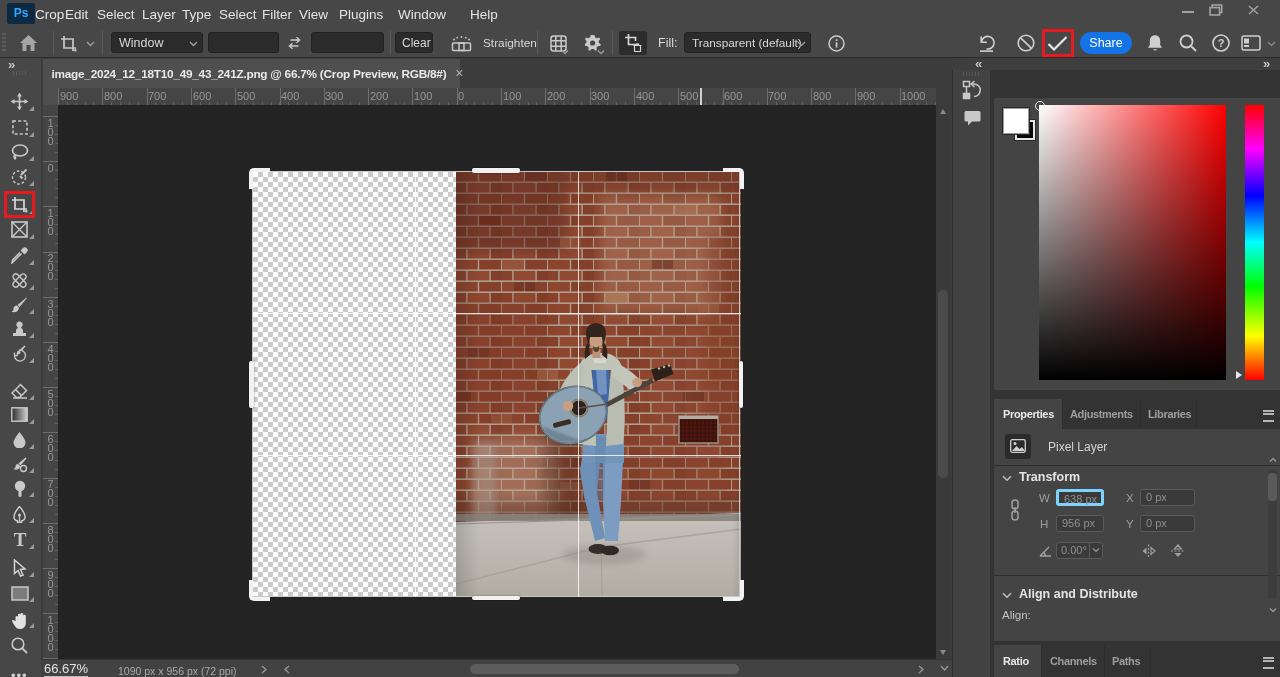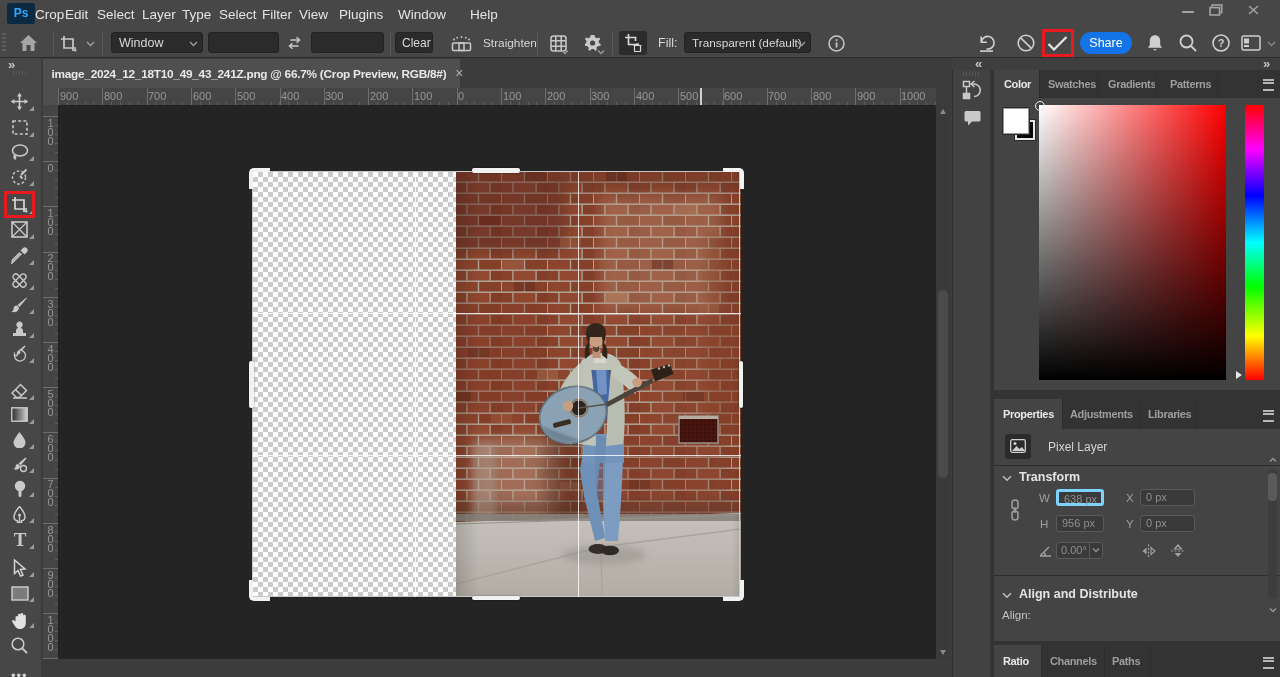--- a/index.html
+++ b/index.html
@@ -546,20 +546,37 @@
       <div class="handle" style="left:414px;top:63px;width:47.5px;height:4.5px;"></div>
       <div class="handle" style="left:414px;top:490.5px;width:47.5px;height:4.5px;"></div>
       <div class="handle" style="left:191px;top:255.5px;width:4.5px;height:47.5px;"></div>
       <div class="handle" style="left:680.5px;top:255.5px;width:4.5px;height:47.5px;"></div>
     </div>
     <div id="vscroll">
       <div class="abs" style="left:4px;top:4px;width:0;height:0;border-left:3.5px solid transparent;border-right:3.5px solid transparent;border-bottom:5px solid #8a8a8a;"></div>
       <div class="abs" style="left:2px;top:185px;width:10px;height:188px;background:#4b4b4b;border-radius:5px;"></div>
       <div class="abs" style="left:4px;top:545px;width:0;height:0;border-left:3.5px solid transparent;border-right:3.5px solid transparent;border-top:5px solid #8a8a8a;"></div>
     </div>
+    <div id="statusbar">
+      <div class="abs" style="left:3px;top:2px;font-size:13px;color:#e2e2e2;border-bottom:1px solid #bdbdbd;line-height:14px;">66.67%</div>
+      <div class="abs" style="left:77px;top:4.5px;font-size:10.5px;color:#ababab;">1090 px x 956 px (72 ppi)</div>
+      <svg class="abs" style="left:220px;top:5px;" width="6" height="9" viewBox="0 0 6 9">
+          <path d="M1 1 L5 4.5 L1 8" fill="none" stroke="#9a9a9a" stroke-width="1.3"></path>
+        </svg>
+      <svg class="abs" style="left:243px;top:5px;" width="6" height="9" viewBox="0 0 6 9">
+          <path d="M5 1 L1 4.5 L5 8" fill="none" stroke="#9a9a9a" stroke-width="1.3"></path>
+        </svg>
+      <div class="abs" style="left:429px;top:4px;width:269px;height:10px;background:#5d5d5d;border-radius:5px;"></div>
+      <svg class="abs" style="left:877px;top:5px;" width="6" height="9" viewBox="0 0 6 9">
+          <path d="M1 1 L5 4.5 L1 8" fill="none" stroke="#9a9a9a" stroke-width="1.3"></path>
+        </svg>
+      <svg class="abs" style="left:899px;top:5px;" width="9" height="6" viewBox="0 0 9 6">
+          <path d="M1 1 L4.5 5 L8 1" fill="none" stroke="#9a9a9a" stroke-width="1.3"></path>
+        </svg>
+    </div>
   </div>
 
   <div class="abs" style="left:952px;top:58px;width:328px;height:12px;background:#3e3e3e;z-index:3;"></div>
   <div class="abs" style="left:975px;top:57px;color:#c5c5c5;font-size:13px;font-weight:bold;line-height:13px;z-index:4;">«</div>
   <div class="abs" style="left:1263px;top:57px;color:#c5c5c5;font-size:13px;font-weight:bold;line-height:13px;z-index:4;">»</div>
   <div id="iconstrip">
     <div class="abs" style="left:10px;top:14px;width:18px;height:4px;background:repeating-linear-gradient(to right,#585858 0 1px,transparent 1px 3px);"></div>
 
     <svg class="abs" style="left:9px;top:22px;" width="21" height="20" viewBox="0 0 21 20">
       <g fill="none" stroke="#c9c9c9" stroke-width="1.5">
@@ -570,31 +587,20 @@
         <path d="M12.5 1 L9 4 L12.5 7" stroke-width="1.4"></path>
       </g>
     </svg>
 
     <svg class="abs" style="left:11px;top:52px;" width="17" height="16" viewBox="0 0 17 16">
       <path d="M2 1 L15 1 A1.5 1.5 0 0 1 16.5 2.5 L16.5 10 A1.5 1.5 0 0 1 15 11.5 L8 11.5 L4 15.5 L4 11.5 L2 11.5 A1.5 1.5 0 0 1 0.5 10 L0.5 2.5 A1.5 1.5 0 0 1 2 1 Z" fill="#c9c9c9"></path>
     </svg>
   </div>
   <div id="rightpanels">
 
-    <div class="ptabrow" style="top:12px;height:28px;">
-      <div class="ptab act" style="left:4px;width:45px;"><span style="margin-left:10px;line-height:28px;">Color</span></div>
-      <div class="ptab" style="left:50px;width:57px;"><span style="margin-left:8px;line-height:28px;">Swatches</span></div>
-      <div class="ptab" style="left:108px;width:57px;"><span style="margin-left:10px;line-height:28px;">Gradients</span></div>
-      <div class="ptab" style="left:166px;width:61px;"><span style="margin-left:14px;line-height:28px;">Patterns</span></div>
-      <div class="abs" style="left:49px;top:0;width:1px;height:28px;background:#2d2d2d;"></div>
-        <div class="abs" style="left:107px;top:0;width:1px;height:28px;background:#2d2d2d;"></div>
-        <div class="abs" style="left:165px;top:0;width:1px;height:28px;background:#2d2d2d;"></div>
-        <div class="abs" style="left:227px;top:0;width:1px;height:28px;background:#2d2d2d;"></div>
-        <div class="hamb" style="left:273px;top:9px;"></div>
-    </div>
     <div class="abs" style="left:4px;top:40px;width:286px;height:292px;background:#444444;">
 
       <div class="abs" style="left:21px;top:22px;width:16px;height:16px;background:#060606;border:2px solid #e6e6e6;outline:1px solid #2a2a2a;"></div>
       <div class="abs" style="left:9px;top:10px;width:24px;height:24px;background:#fff;border:1px solid #9a9a9a;outline:1px solid #2a2a2a;"></div>
 
       <div class="abs" style="left:45px;top:7px;width:187px;height:274.5px;background:linear-gradient(to bottom,rgba(0,0,0,0),#000),linear-gradient(to right,#fff,#f00);"></div>
       <div class="abs" style="left:41px;top:3px;width:8px;height:8px;border:1.5px solid #f0f0f0;border-radius:50%;"></div>
 
       <div class="abs" style="left:250.5px;top:7px;width:19px;height:274.5px;background:linear-gradient(to bottom,#f00 0%,#f0f 16%,#00f 33%,#0ff 50%,#0f0 66%,#ff0 84%,#f00 100%);"></div>
       <div class="abs" style="left:242px;top:273px;width:0;height:0;border-top:4.5px solid transparent;border-bottom:4.5px solid transparent;border-left:6px solid #e8e8e8;"></div>

